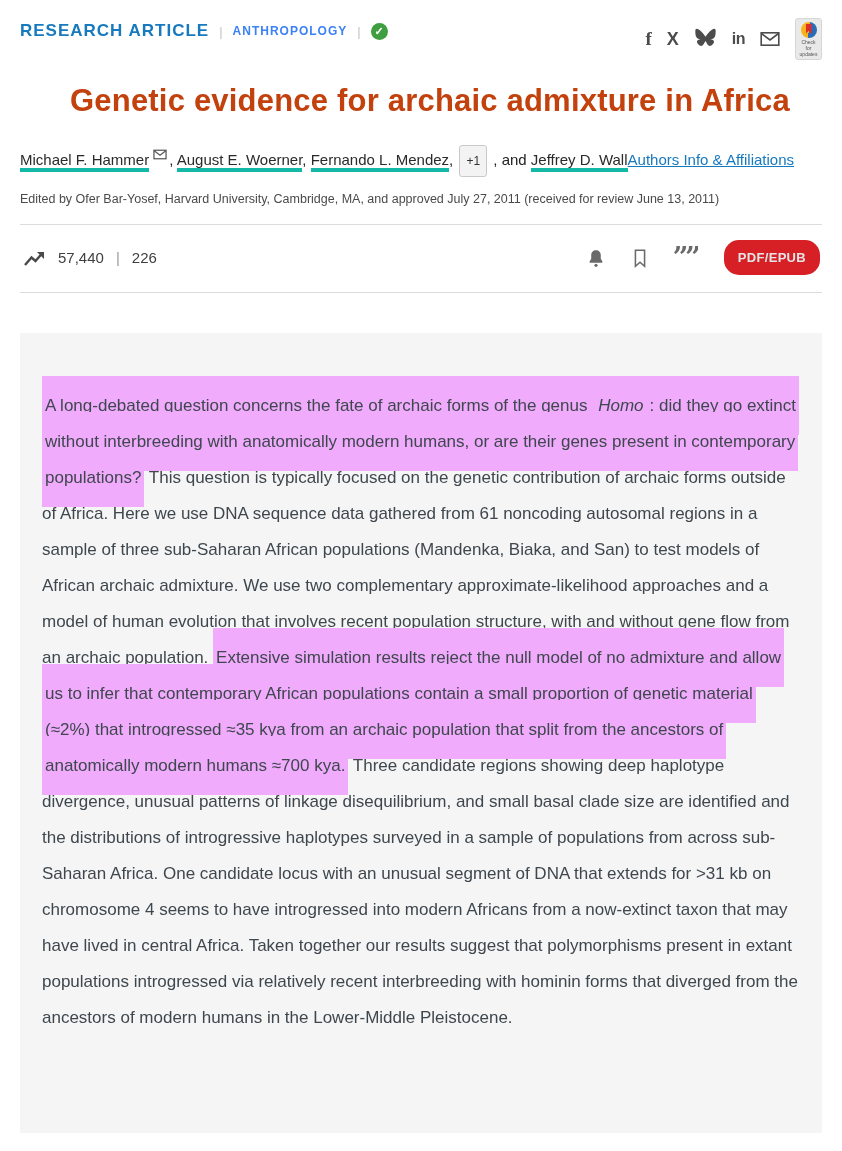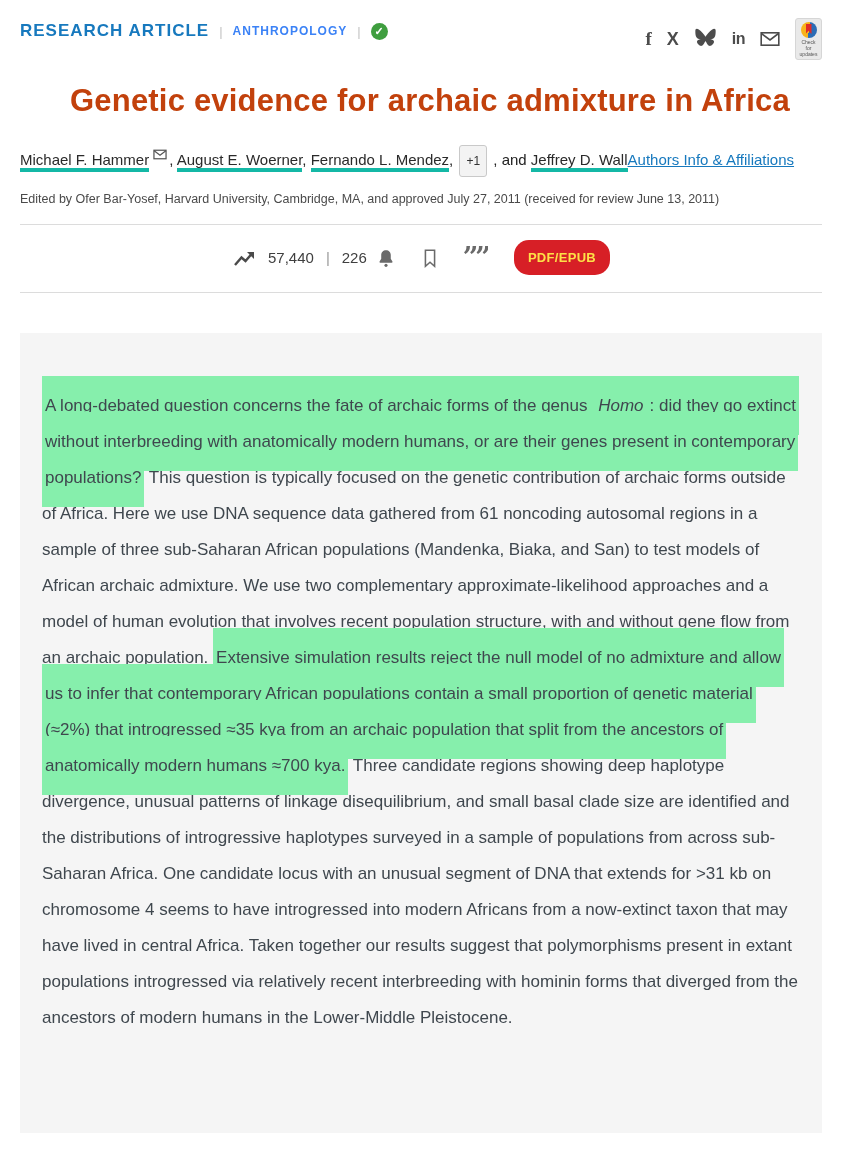--- a/index.html
+++ b/index.html
@@ -48,35 +48,35 @@
 
   
   .pub-row { margin-top: 15px; display: flex; align-items: center; font-size: 15px; color: #333; }
   .pub-date { font-weight: bold; color: #111; }
   .vsep { width: 1px; height: 22px; background: #cfcfcf; margin: 0 13px; }
   .doi-link { color: #1779be; text-decoration: underline; cursor: pointer; }
 
   .hdiv { border: none; border-top: 1px solid #dcdcdc; margin-top: 18px; }
 
   
-  .metrics-row { display: flex; justify-content: center; align-items: center; padding: 15px 2px; gap: 8px; }
+  .metrics-row { display: flex; justify-content: space-between; align-items: center; padding: 15px 2px; gap: 8px; }
   .metrics-left { display: flex; align-items: center; gap: 10px; color: #3f3f3f; font-size: 15px; }
   .metrics-sep { color: #9a9a9a; margin: 0 2px; }
   .metrics-right { display: flex; align-items: center; gap: 22px; }
   .tool-ico { cursor: pointer; display: inline-flex; align-items: center; }
   .quote-ico { font-family: "DejaVu Serif", serif; font-weight: bold; font-size: 27px; color: #6a6a6a;
     letter-spacing: -3px; line-height: 18px; height: 24px; overflow: hidden; }
-  .pdf-btn { background: #d71f26; color: #fde047; font-weight: bold; font-size: 13px; letter-spacing: 0.3px;
+  .pdf-btn { background: #d71f26; color: #e5e5e5; font-weight: bold; font-size: 13px; letter-spacing: 0.3px;
     border: none; border-radius: 15px; padding: 10px 14px; cursor: pointer; margin-left: 4px; }
 
   
   .abstract-panel { margin-top: 40px; background: #f5f5f5; padding: 33px 22px 60px; min-height: 800px; }
   .abstract-heading { font-size: 19px; font-weight: bold; color: #111; letter-spacing: 0.2px; }
   .abstract-body { margin-top: 22px; font-size: 17px; line-height: 36px; color: #3f474e; max-width: 758px; }
-  .abstract-body mark { background: #86efac; color: inherit; padding: 20px 3px;
+  .abstract-body mark { background: #f0abfc; color: inherit; padding: 20px 3px;
     -webkit-box-decoration-break: clone; box-decoration-break: clone; }
 </style>
 </head>
 <body>
 
 <div class="page">
 
   <div class="top-row">
     <div class="cat-left">
       <span class="category">RESEARCH ARTICLE</span>

